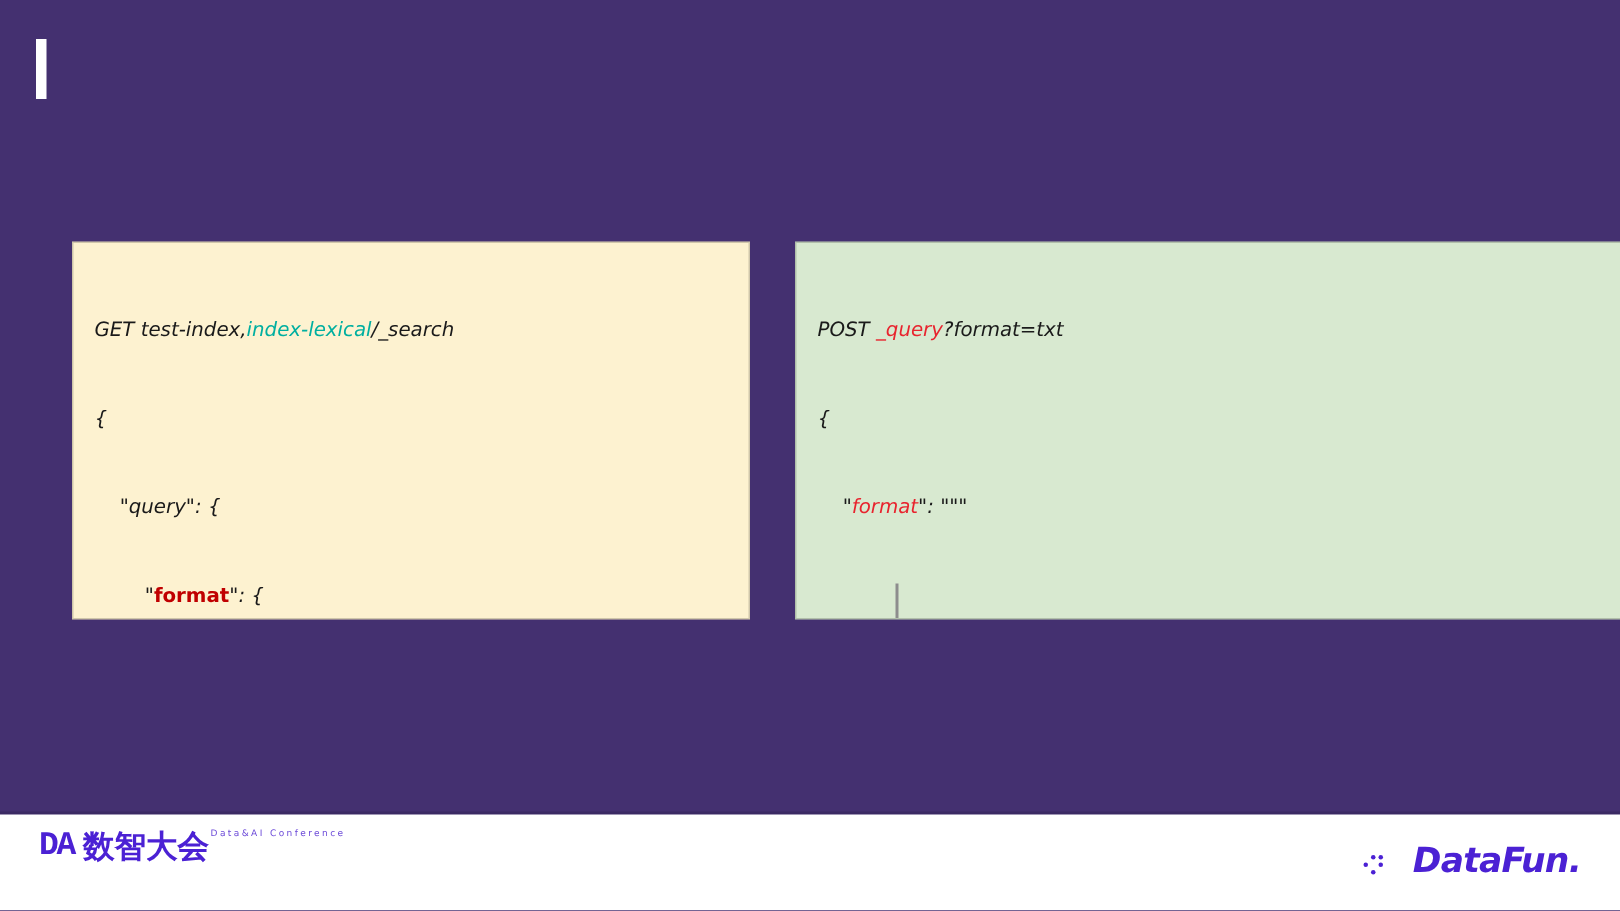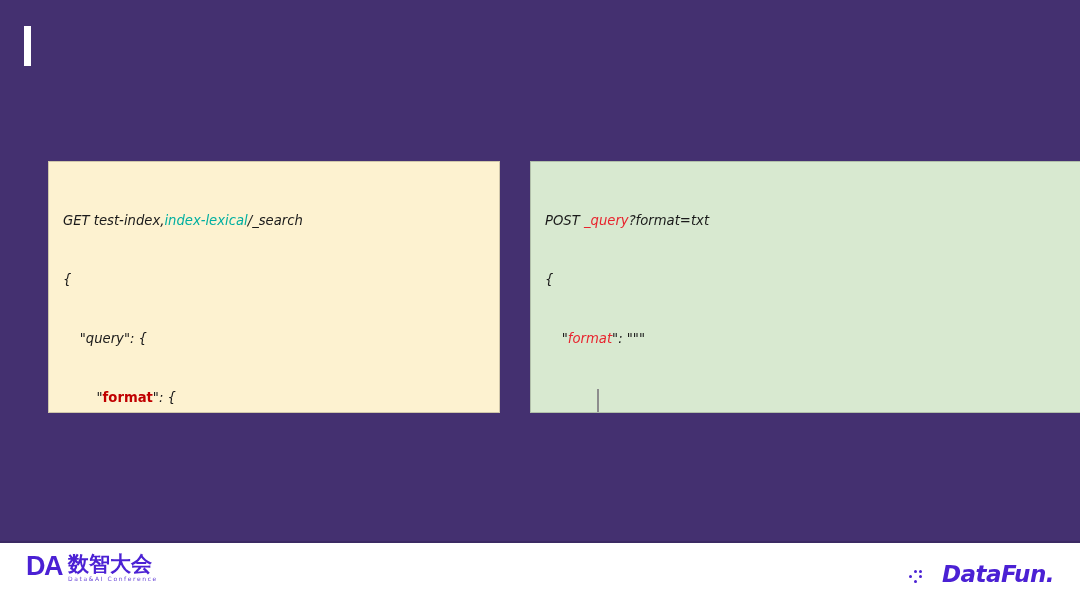--- a/index.html
+++ b/index.html
@@ -105,28 +105,28 @@
 
   .brand-left {
     position: absolute;
     left: 26px;
     top: 10px;
     display: flex;
     align-items: flex-start;
     gap: 6px;
   }
   .da-mark {
-    font-family: Liberation Sans, sans-serif;
-    font-size: 27px;
+    font-family: Liberation Mono, monospace;
+    font-size: 22px;
     font-weight: 700;
     color: #4B21D4;
     line-height: 1;
     letter-spacing: -1.5px;
   }
-  .da-words { display: flex; flex-direction: column; gap: 1px; }
+  .da-words { display: flex; flex-direction: row; gap: 1px; }
   .da-cn {
     font-family: "DejaVu Sans", sans-serif;
     font-size: 21px;
     font-weight: 700;
     color: #4B21D4;
     line-height: 1.05;
     letter-spacing: 0px;
   }
   .da-en {
     font-family: "DejaVu Sans", sans-serif;

